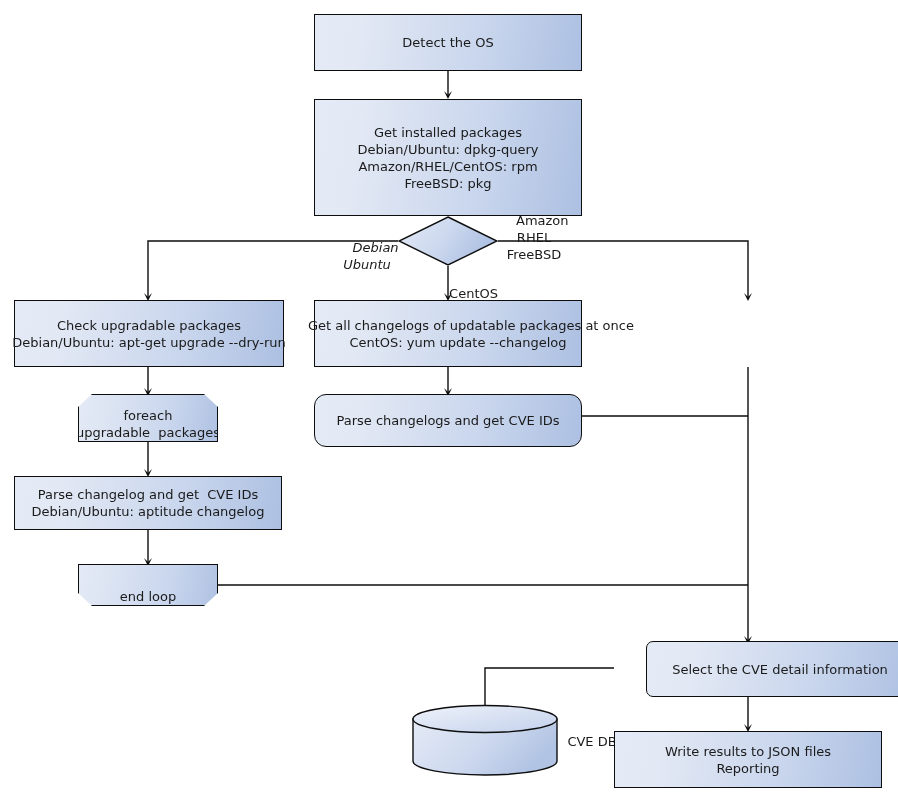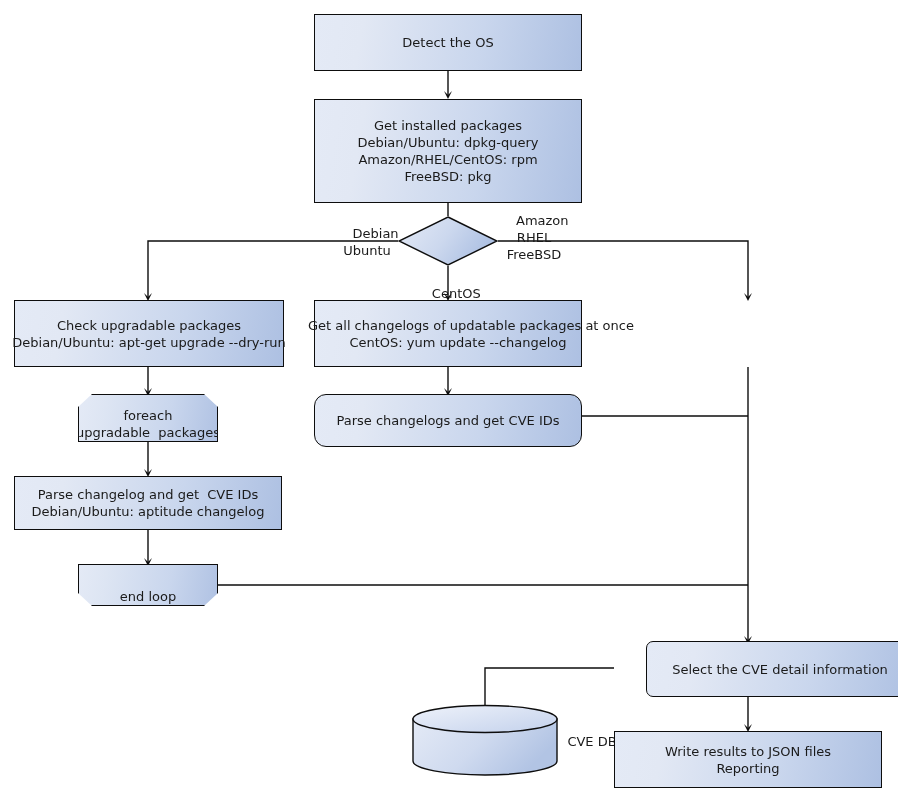--- a/index.html
+++ b/index.html
@@ -134,50 +134,50 @@
       <path d="M614,668 L485,668 L485,707"></path>
 
       <path d="M748,697 L748,728" marker-end="url(#ar)"></path>
     </g>
   </svg>
 
   <div class="node box" style="left:314px; top:14px; width:268px; height:57px;">
     <span>Detect the OS</span>
   </div>
 
-  <div class="node box" style="left:314px; top:99px; width:268px; height:104px;">
+  <div class="node box" style="left:314px; top:99px; width:268px; height:117px;">
     <span>Get installed packages
 Debian/Ubuntu: dpkg-query
 Amazon/RHEL/CentOS: rpm
 FreeBSD: pkg</span>
   </div>
 
   <div class="diamond-wrap" style="left:398px; top:216px; width:100px; height:50px;">
     <svg width="100" height="50" viewBox="0 0 100 50" xmlns="http://www.w3.org/2000/svg">
       <defs>
         <linearGradient id="dg" x1="0" y1="0" x2="1" y2="0.35">
           <stop offset="0%" stop-color="#e4eaf6"></stop>
           <stop offset="55%" stop-color="#ccd8ee"></stop>
           <stop offset="100%" stop-color="#aec1e3"></stop>
         </linearGradient>
       </defs>
       <polygon points="50,1 99,25 50,49 1,25" fill="url(#dg)" stroke="#0d0d0d" stroke-width="1.4"></polygon>
     </svg>
   </div>
 
-  <div class="branch-label" style="left:336px; top:208px; width:62px;">
+  <div class="branch-label" style="left:336px; top:222px; width:62px;font-style:italic;">
     <span>Debian
 Ubuntu</span>
   </div>
   <div class="branch-label" style="left:498px; top:195px; width:72px;">
     <span>Amazon
 RHEL
 FreeBSD</span>
   </div>
-  <div class="branch-label" style="left:398px; top:268px; width:100px;">
+  <div class="branch-label" style="left:398px; top:268px; width:100px;text-align:right;">
     <span>CentOS</span>
   </div>
 
   <div class="node box" style="left:14px; top:300px; width:270px; height:67px;">
     <span>Check upgradable packages
 Debian/Ubuntu: apt-get upgrade --dry-run</span>
   </div>
 
   <div class="node box" style="left:314px; top:300px; width:268px; height:67px;">
     <span class="overflow-text">Get all changelogs of updatable packages at once

